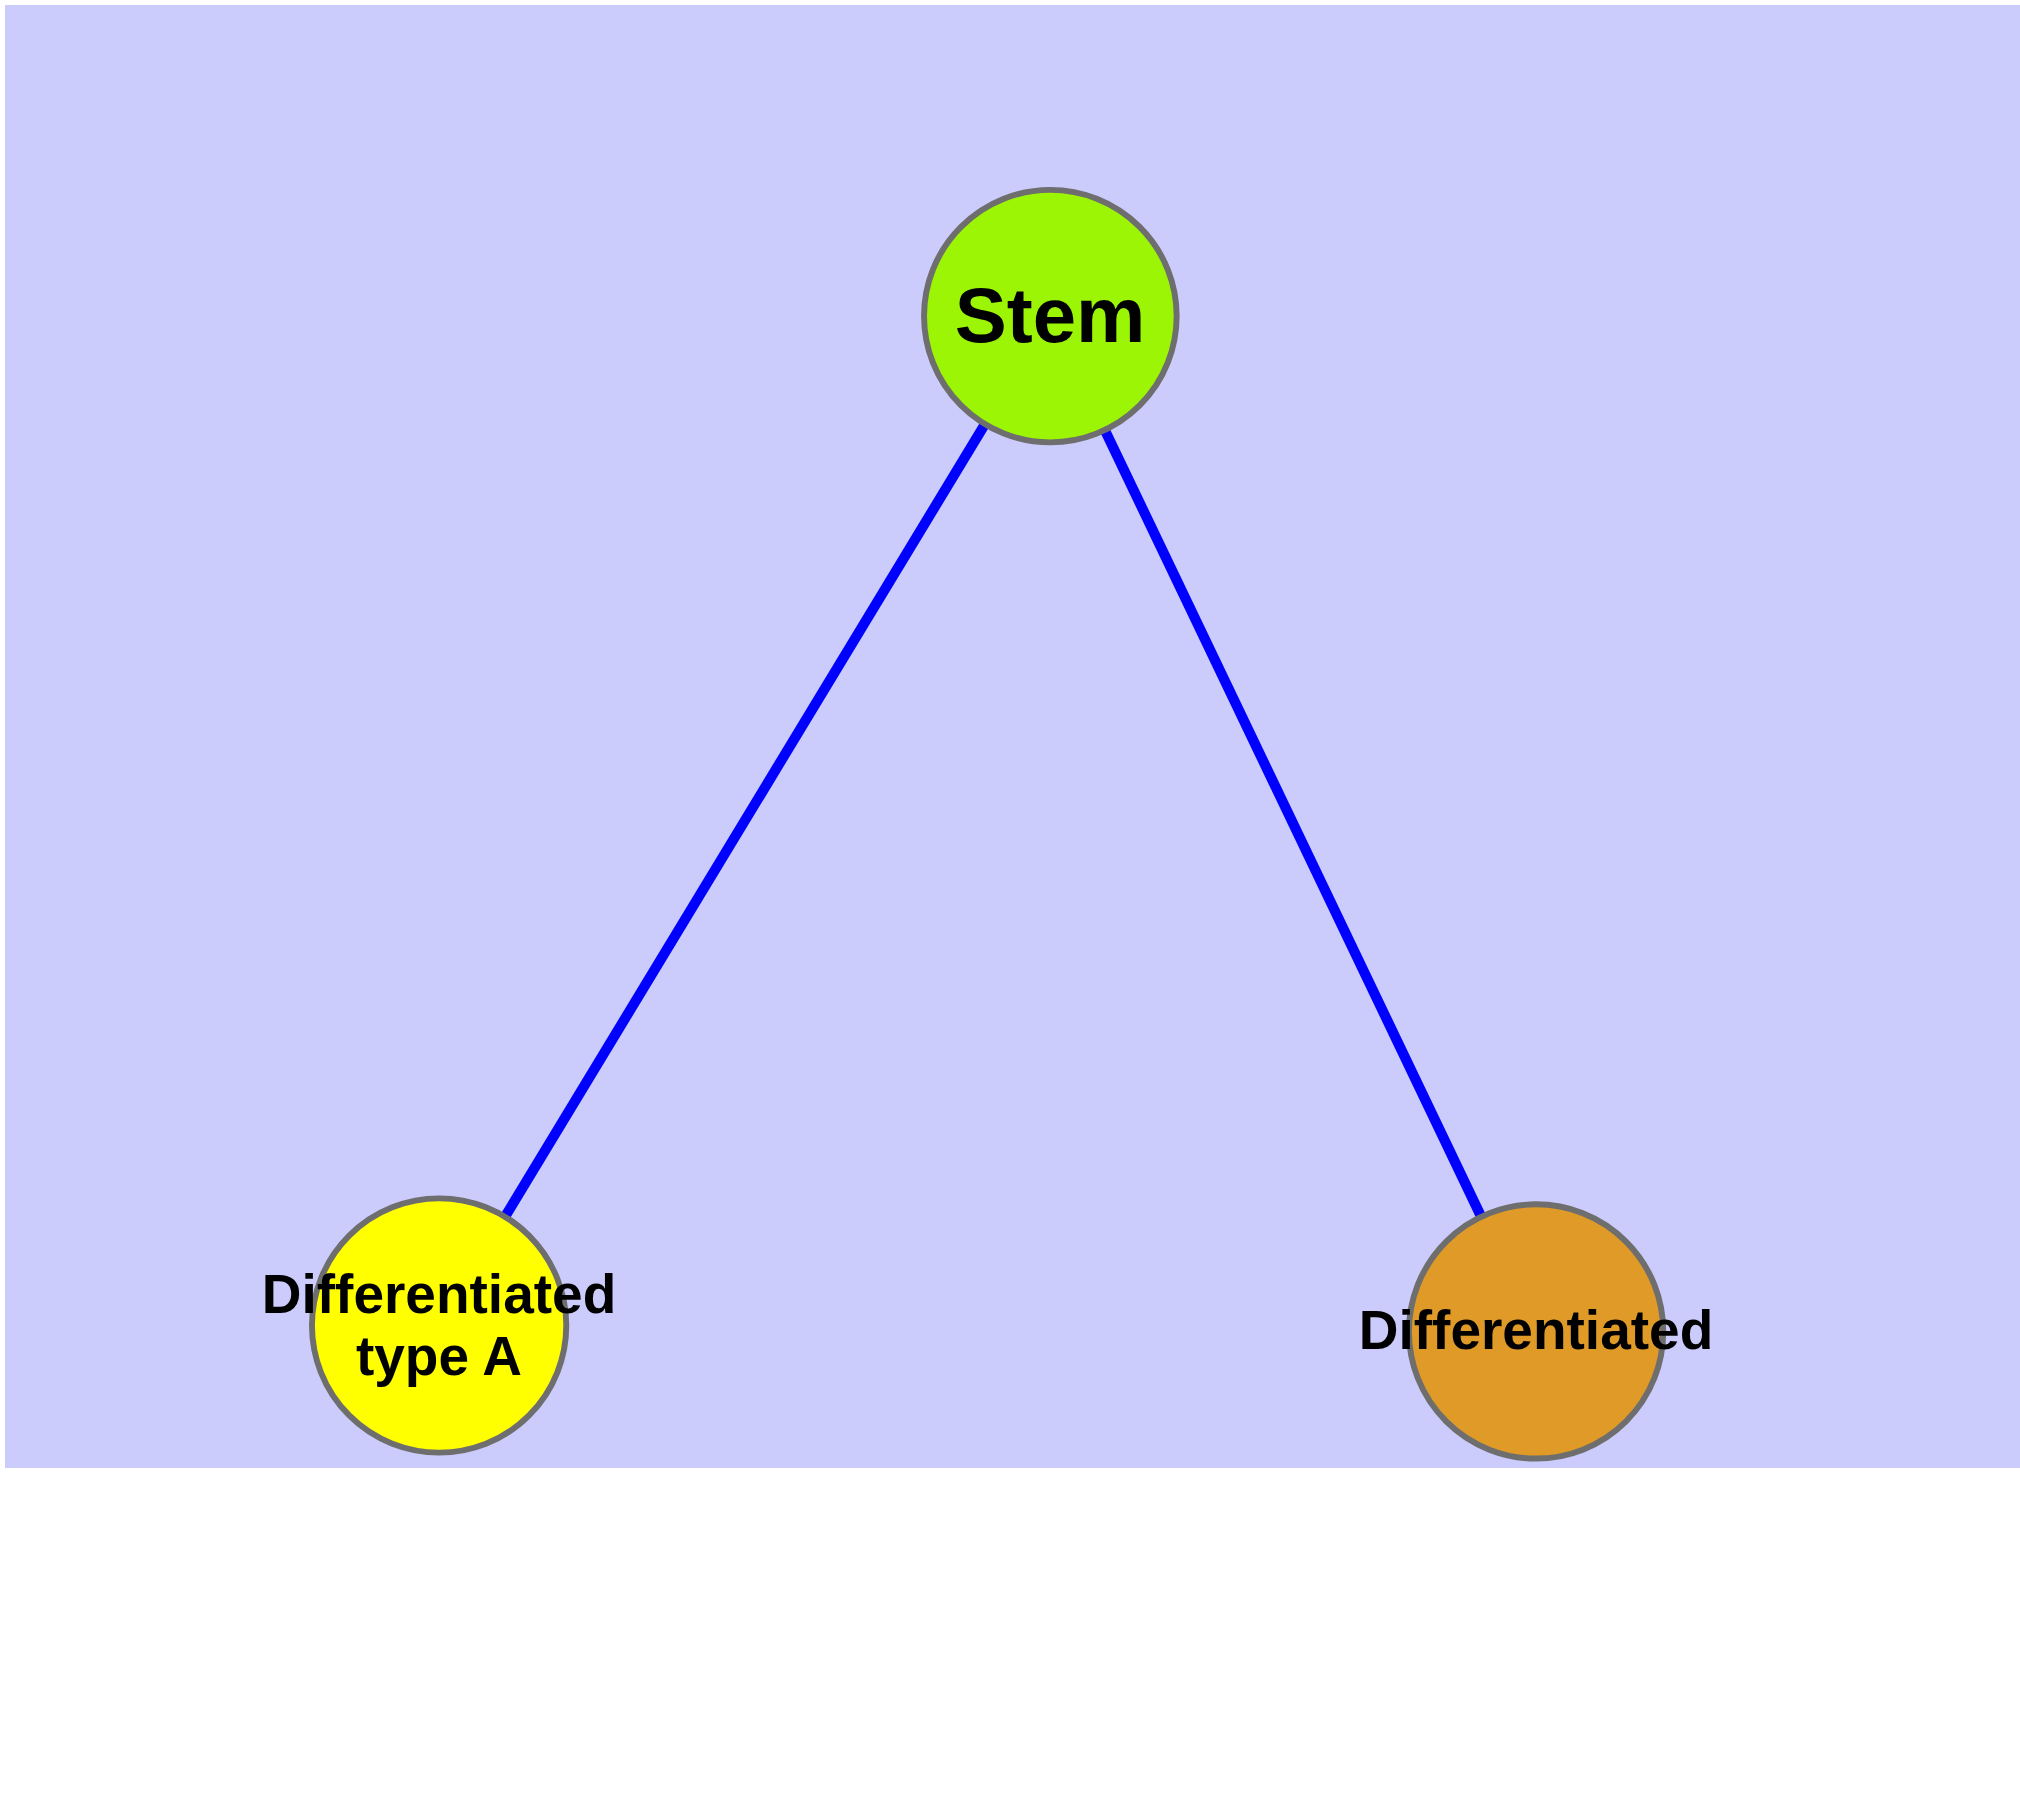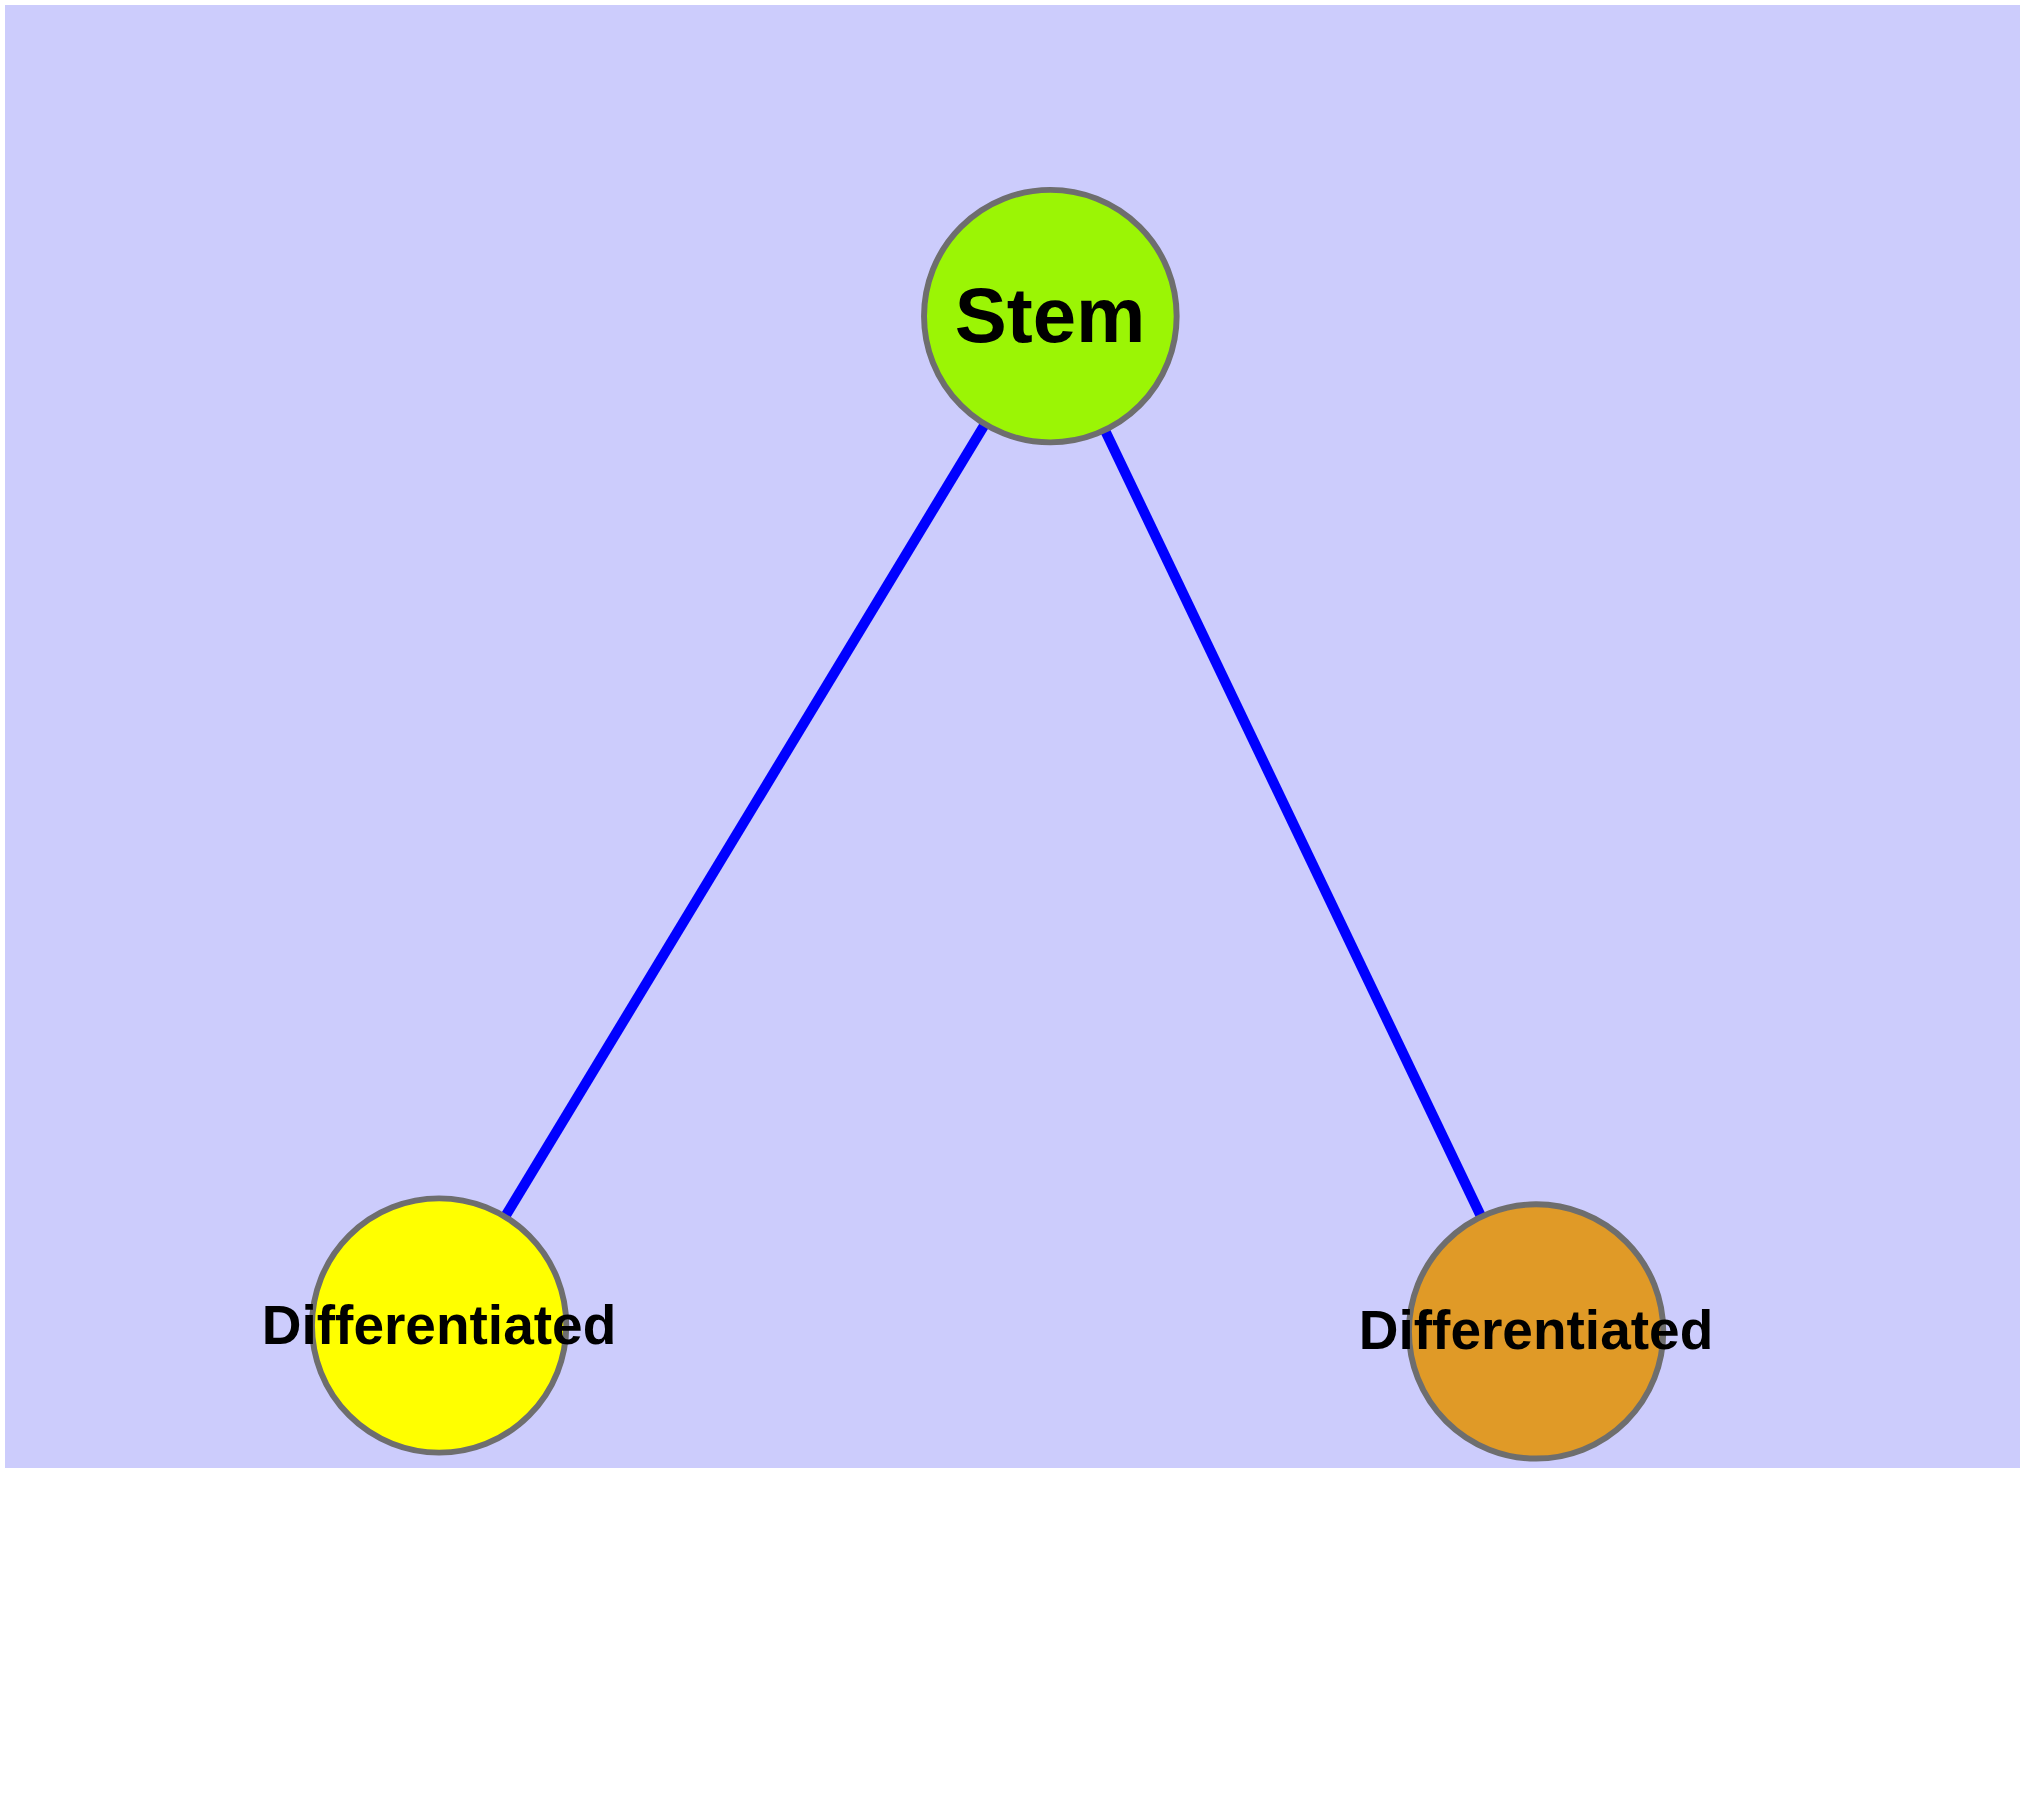--- a/index.html
+++ b/index.html
@@ -78,19 +78,20 @@
         <circle cx="1812" cy="1571" r="150" fill="#e09a27" class="node-circle" stroke="#6e6e6e"></circle>
       </g>
   </svg>
 
   <div id="label-layer">
       <div class="node-label label-stem" style="left: 1050px; top: 316px;">
         <div>Stem</div>
       </div>
       <div class="node-label label-leaf" style="left: 439px; top: 1326px;">
         <div>Differentiated</div>
+        <div>type A</div>
       </div>
       <div class="node-label label-leaf" style="left: 1536px; top: 1331px;">
         <div>Differentiated</div>
       </div>
     </div>
 </div>
 
 
 </body></html>

